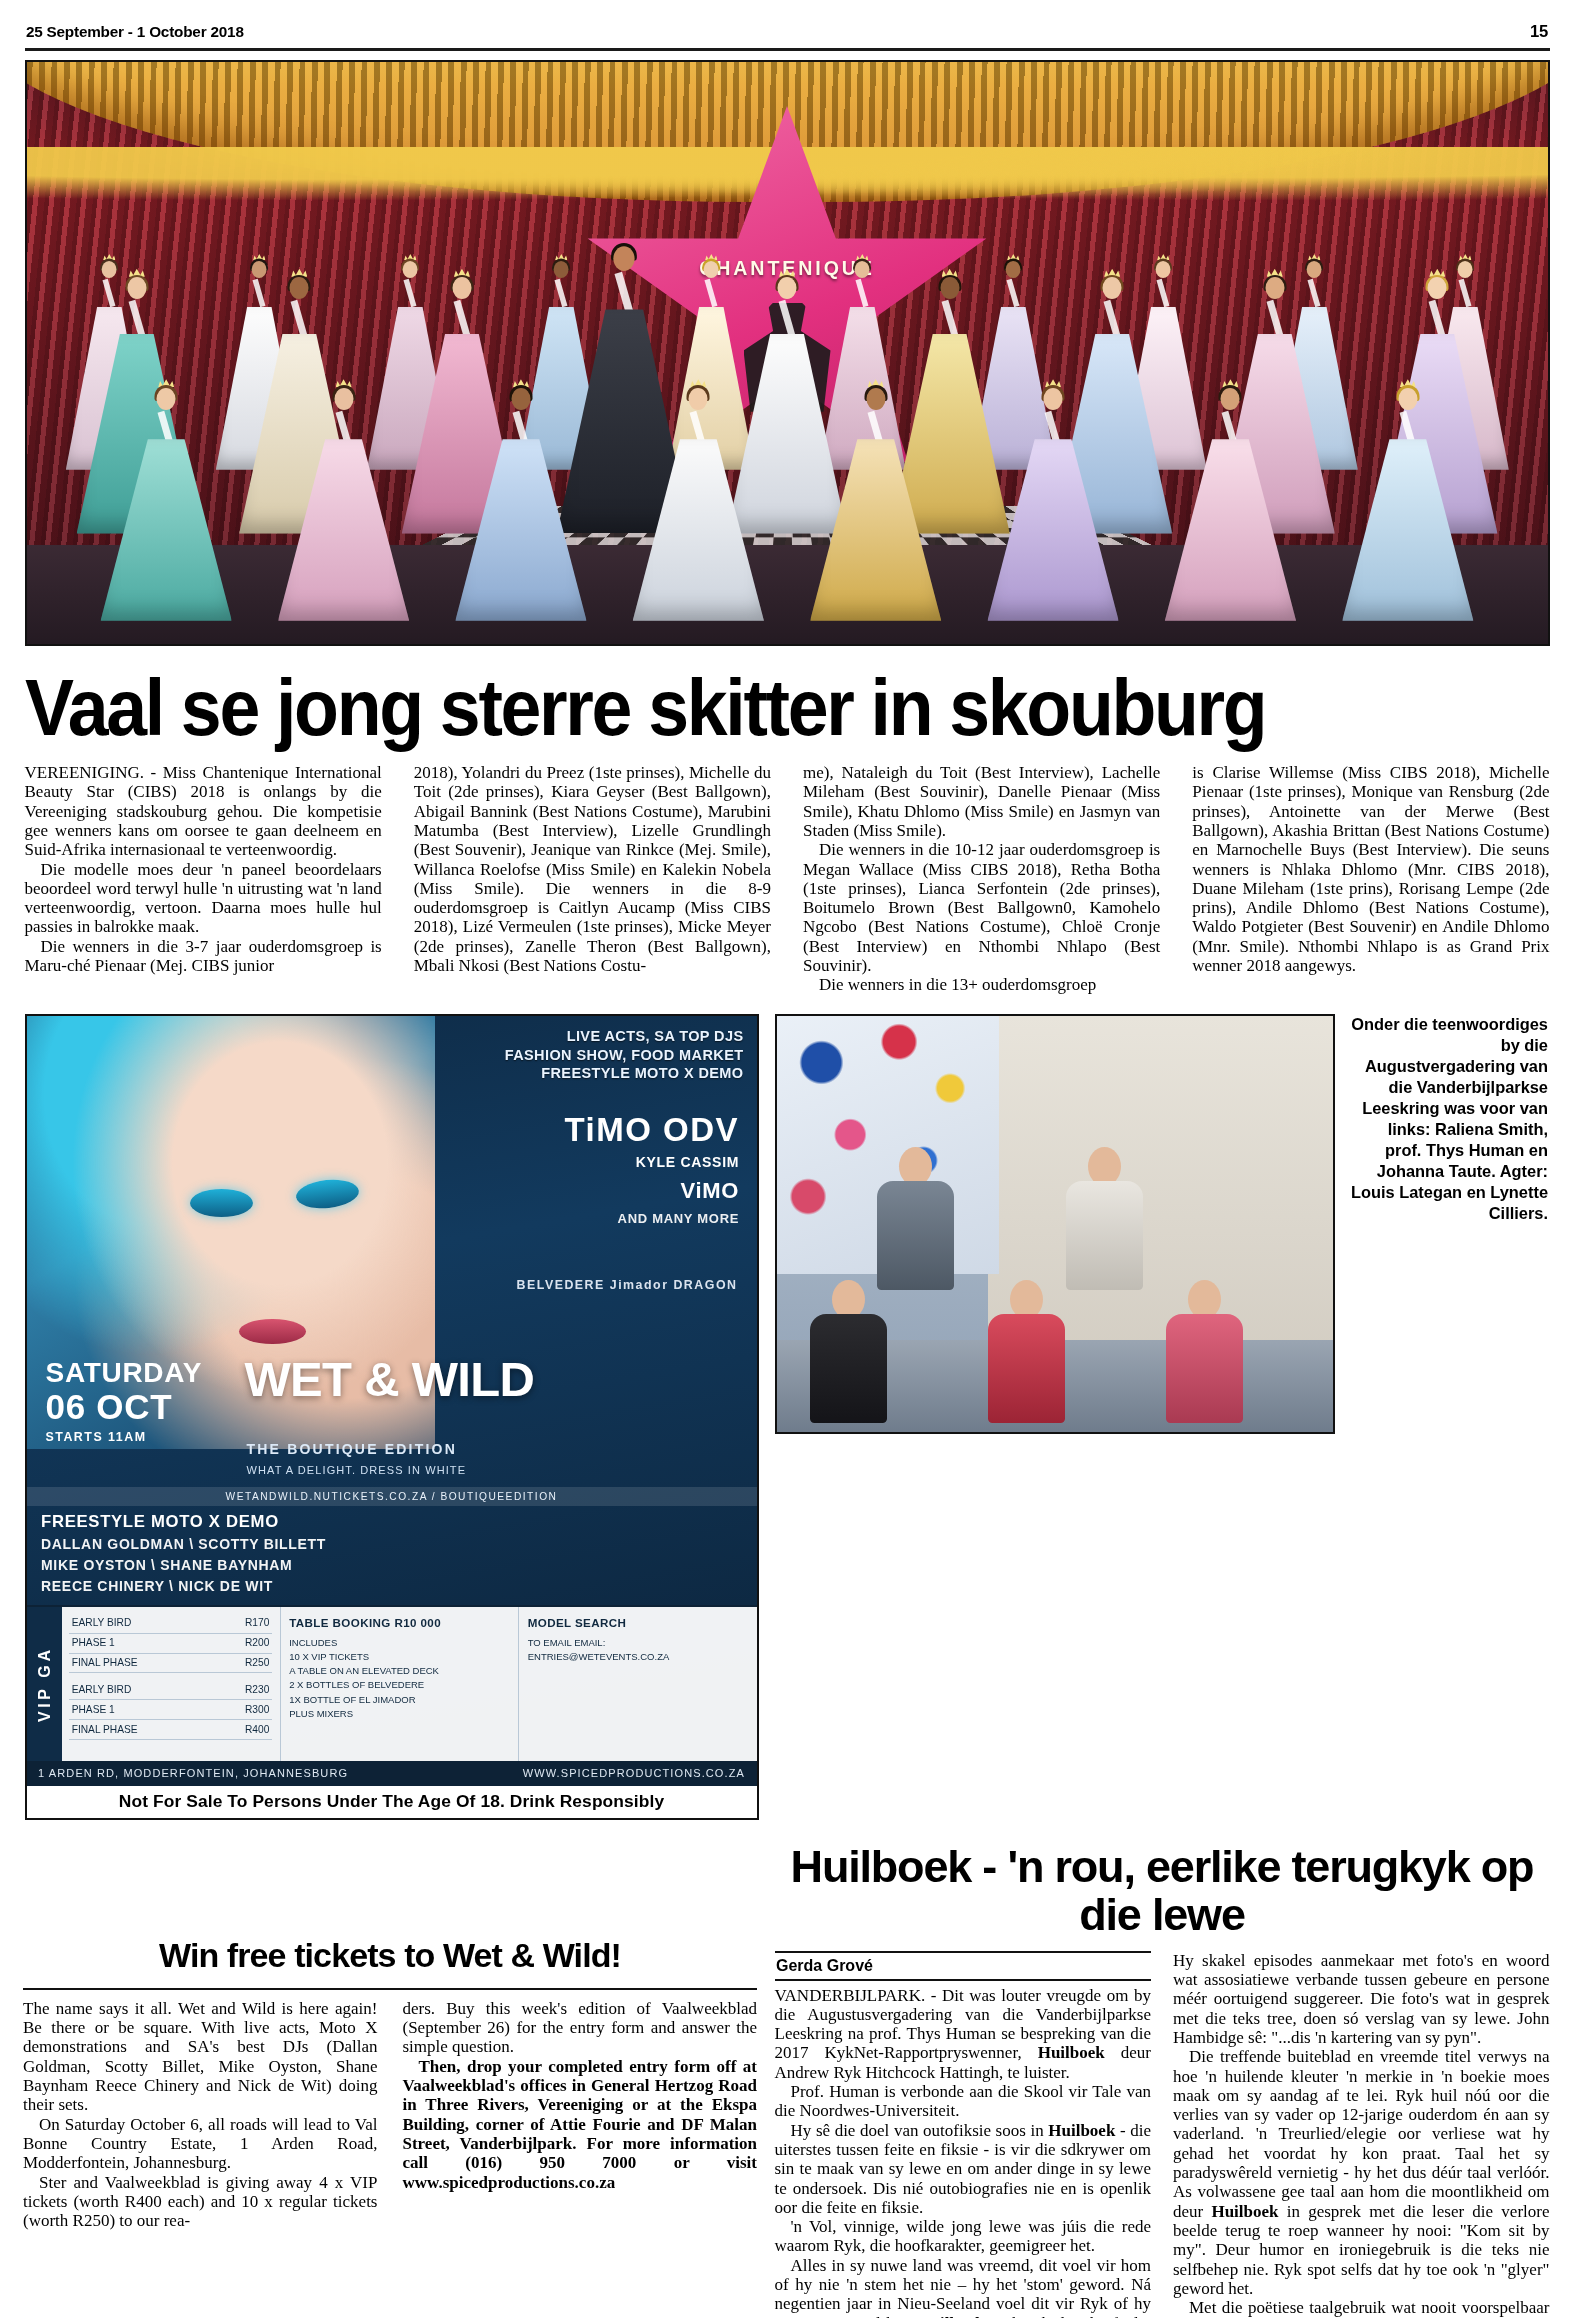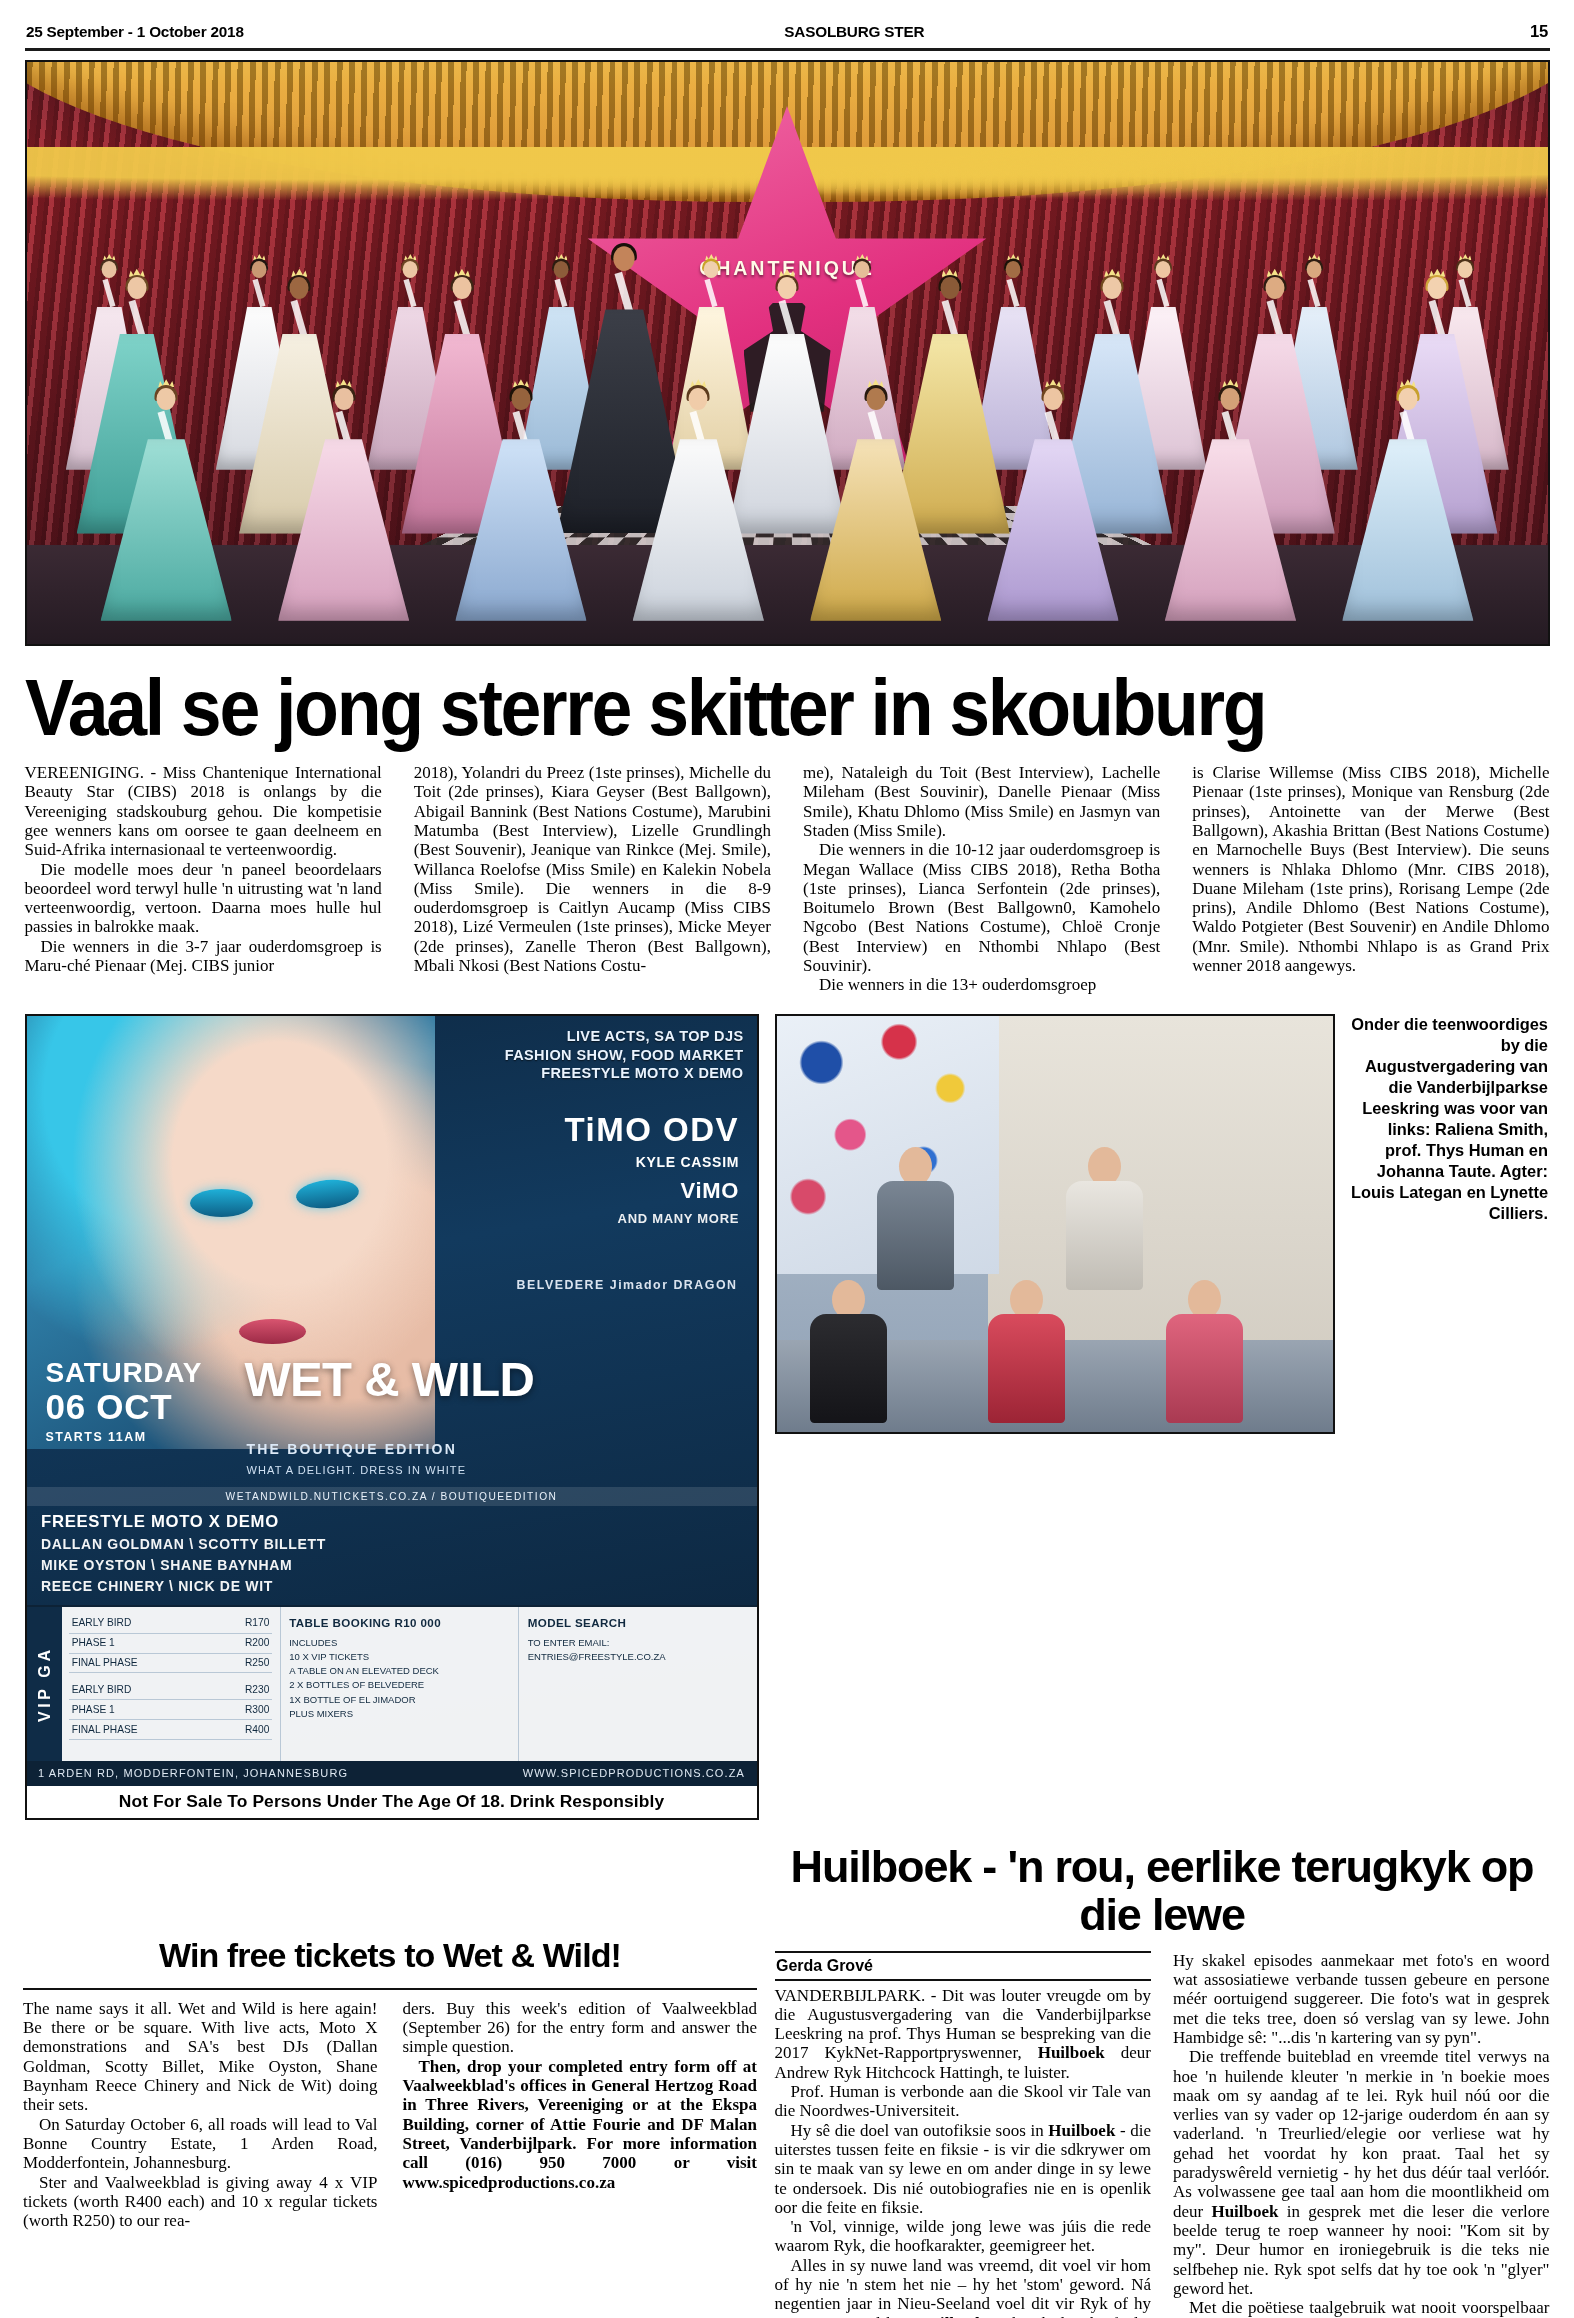--- a/index.html
+++ b/index.html
@@ -413,21 +413,20 @@
   .huil-span { grid-column: 2 / span 2; }
   strong { font-weight: bold; }
 </style>
 </head>
 <body>
 
 <div class="page">
 
   <div class="masthead">
     <span>25 September - 1 October 2018</span>
-    <span class="mh-title">SASOLBURG STER</span>
     <span class="mh-page">15</span>
   </div>
   <div class="masthead-rule"></div>
 
   <div class="lead-photo">
     <div class="lp-curtain"></div>
     <div class="lp-swag"></div>
     <div class="lp-checker"></div>
     <div class="lp-starwrap">
       <div class="lp-star"></div>
@@ -725,21 +724,21 @@
           <div class="hd">TABLE BOOKING R10 000</div>
           <div style="white-space:pre-line">INCLUDES
 10 X VIP TICKETS
 A TABLE ON AN ELEVATED DECK
 2 X BOTTLES OF BELVEDERE
 1X BOTTLE OF EL JIMADOR
 PLUS MIXERS</div>
         </div>
         <div class="ad-cell">
           <div class="hd">MODEL SEARCH</div>
-          <div style="white-space:pre-line">TO ENTER EMAIL: ENTRIES@FREESTYLE.CO.ZA</div>
+          <div style="white-space:pre-line">TO EMAIL EMAIL: ENTRIES@WETEVENTS.CO.ZA</div>
         </div>
       </div>
 
       <div class="ad-addr">
         <span>1 ARDEN RD, MODDERFONTEIN, JOHANNESBURG</span>
         <span>WWW.SPICEDPRODUCTIONS.CO.ZA</span>
       </div>
       <div class="ad-warning">Not For Sale To Persons Under The Age Of 18. Drink Responsibly</div>
     </div>
 

